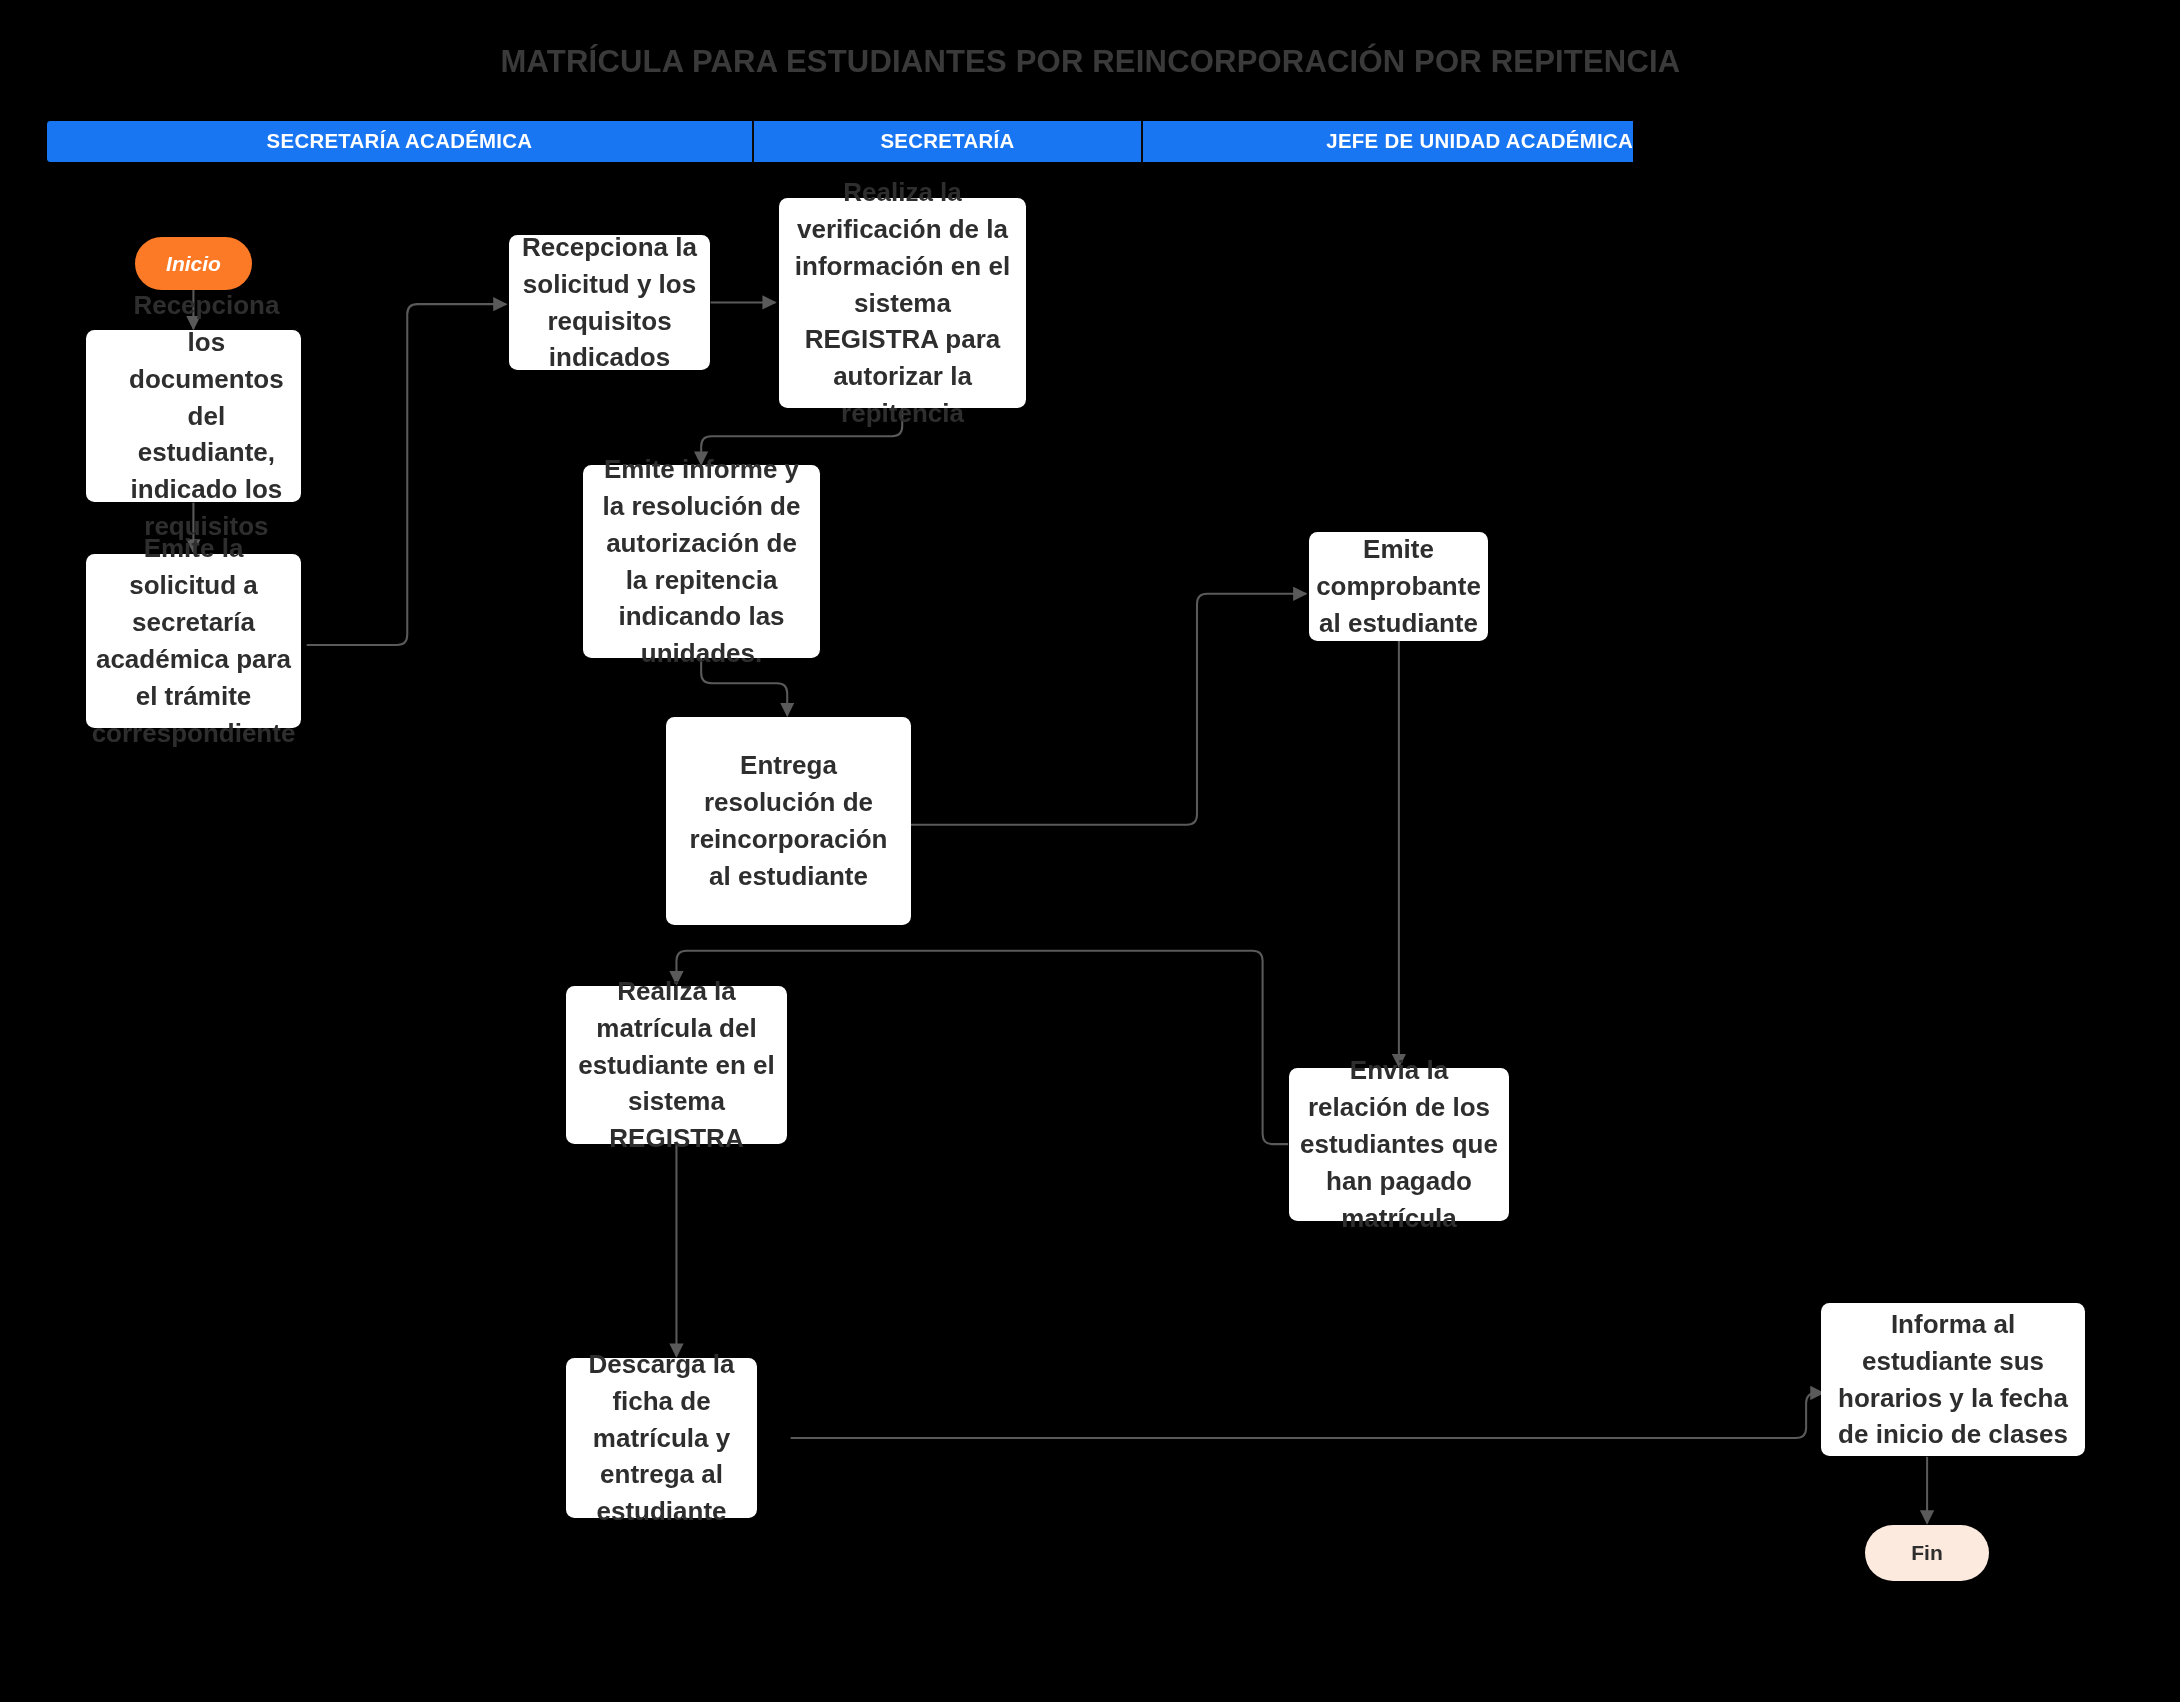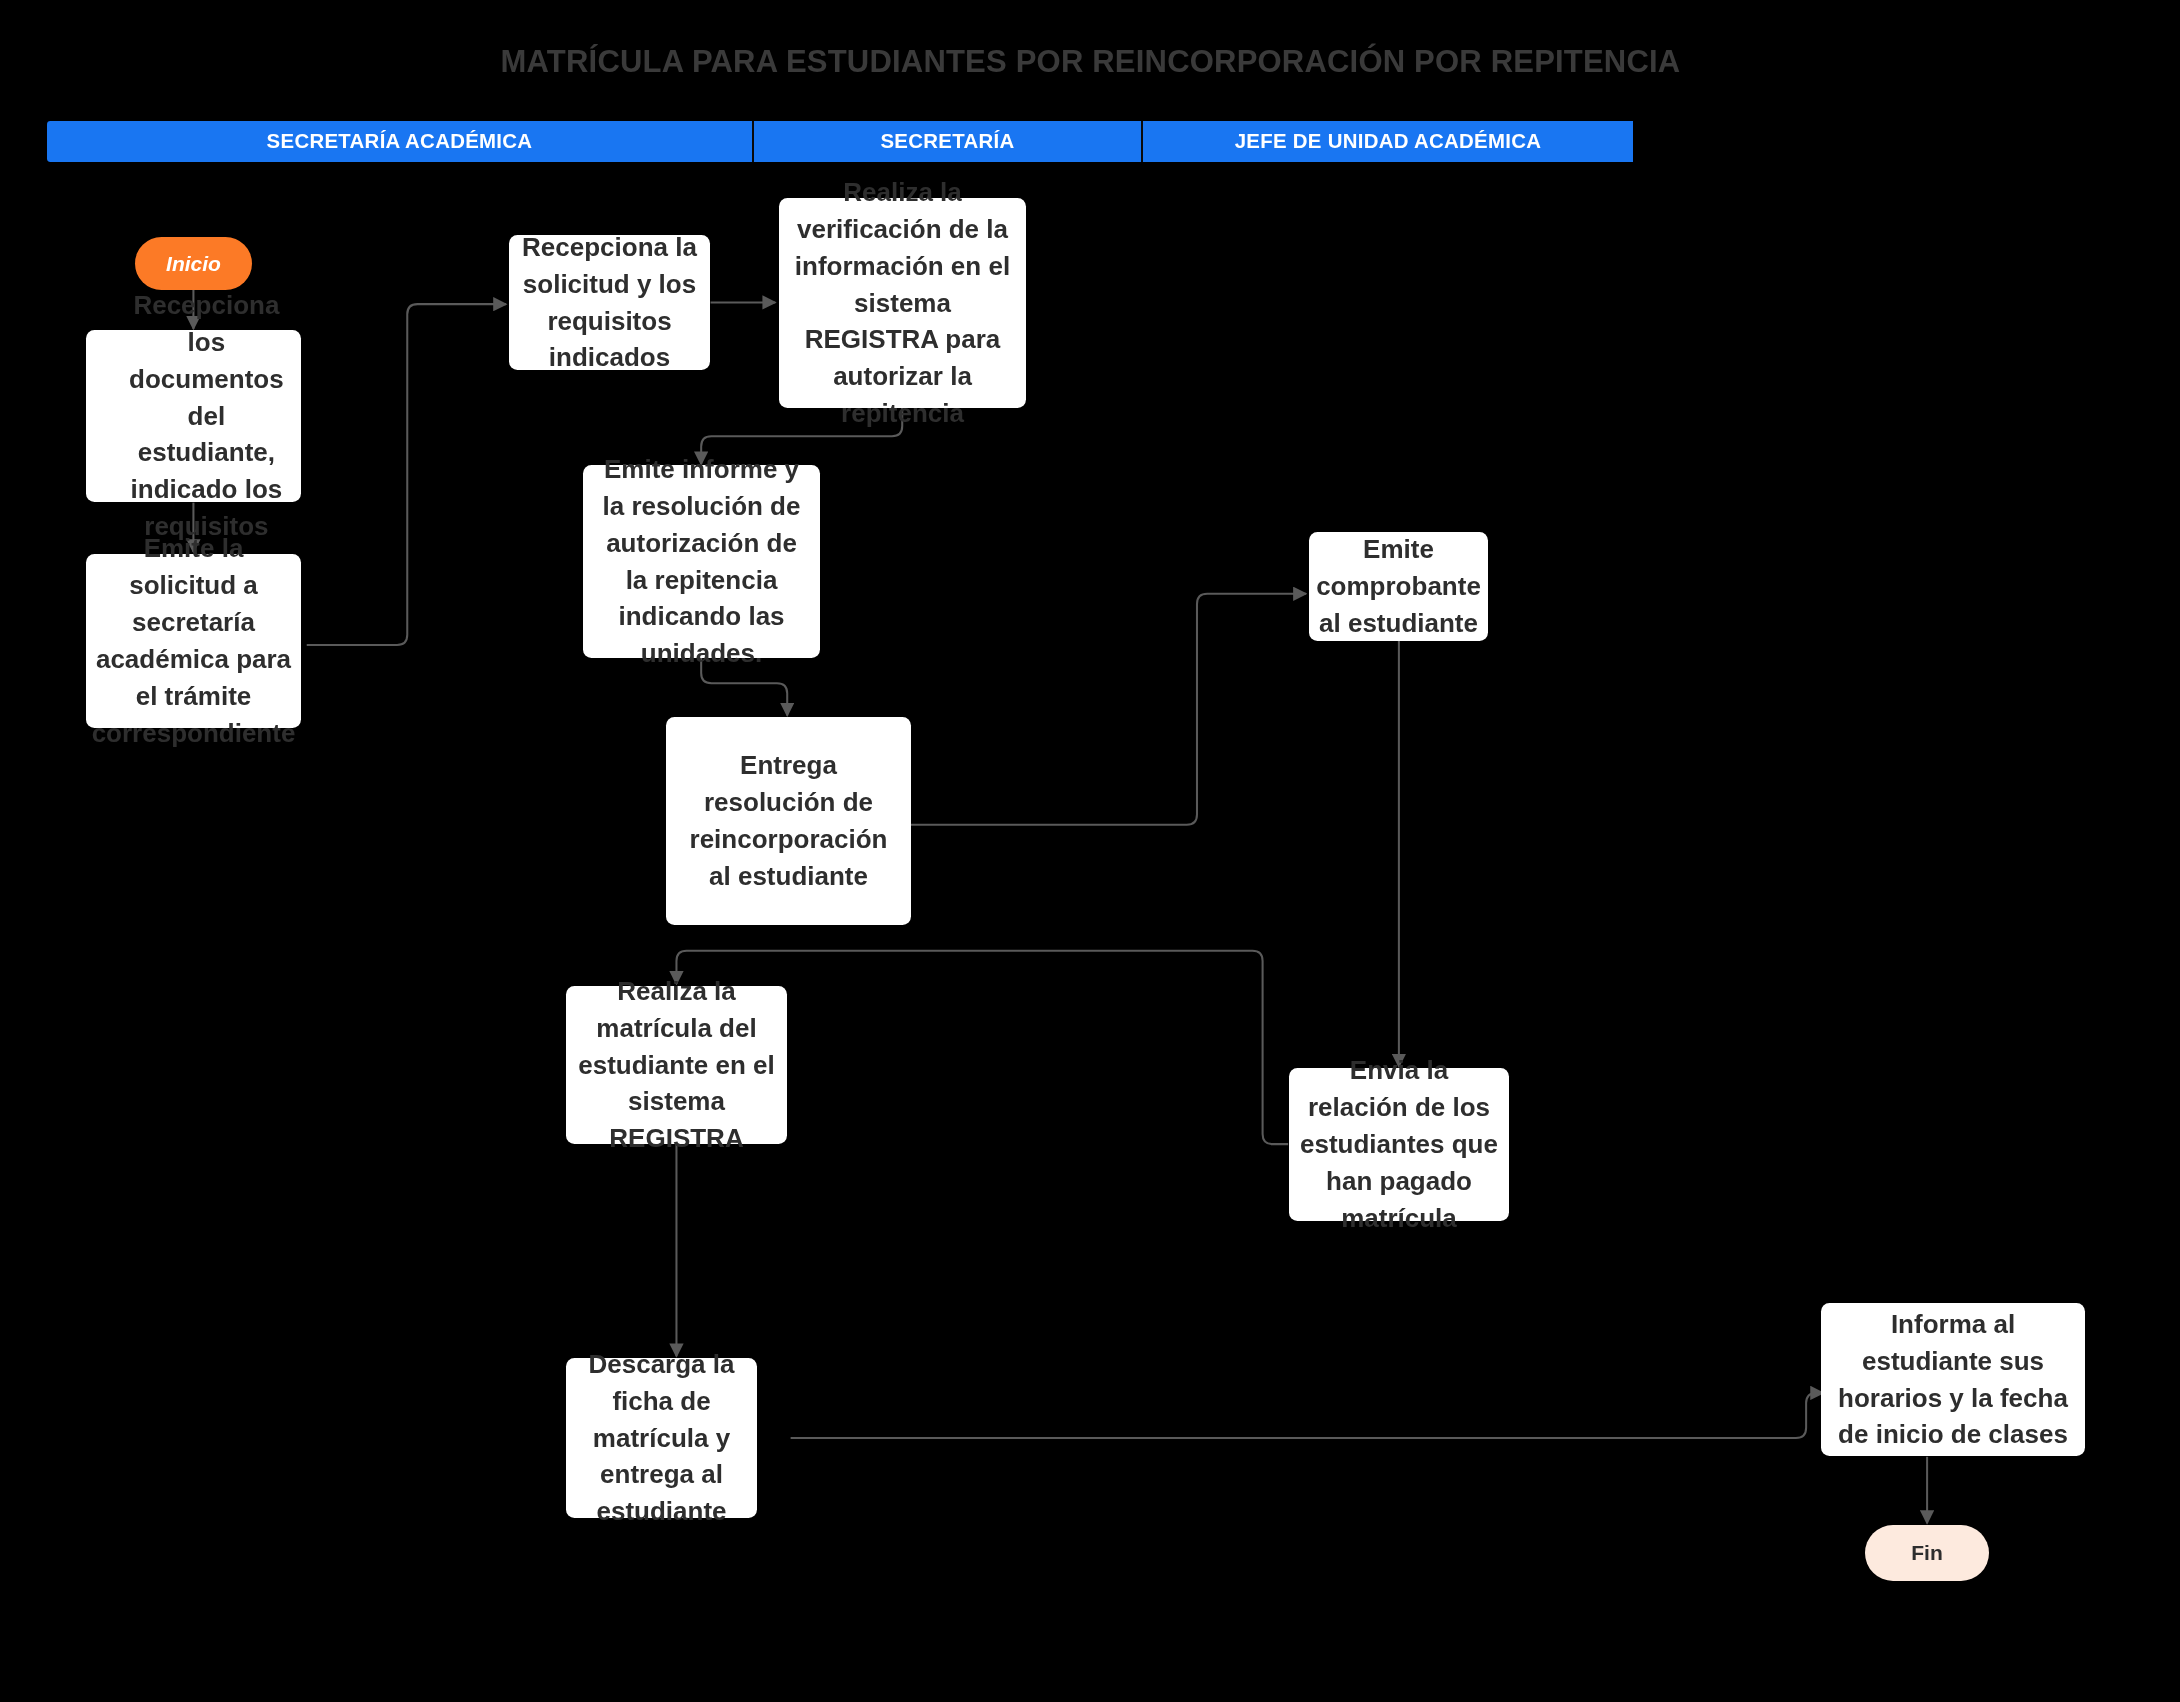--- a/index.html
+++ b/index.html
@@ -51,21 +51,21 @@
     font-size: 20.4px;
     font-weight: bold;
     display: flex;
     align-items: center;
     justify-content: center;
     box-sizing: border-box;
     border-right: 2.6px solid #0a0a0a;
     white-space: nowrap;
     letter-spacing: 0.3px;
   }
-  .lane-cell:last-child { border-right: none; }
+  .lane-cell:last-child { border-right: none; justify-content: flex-end; }
 
   
   #connectors {
     position: absolute;
     left: 0;
     top: 0;
     width: 2181px;
     height: 1703px;
     pointer-events: none;
   }

